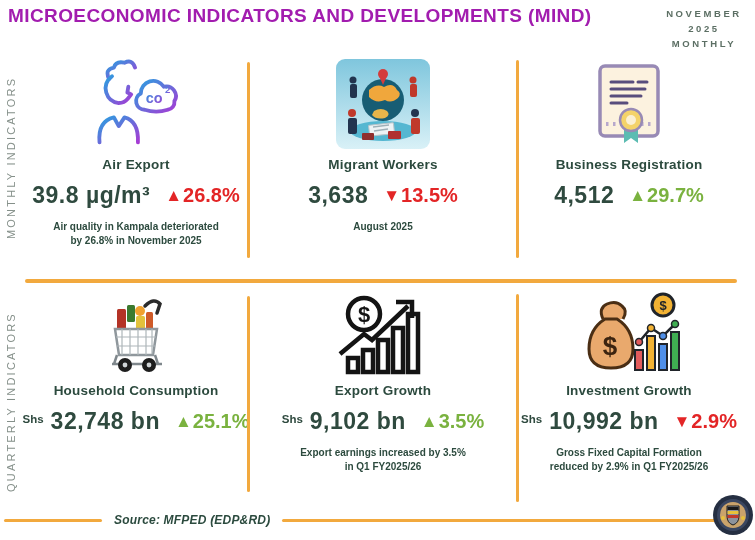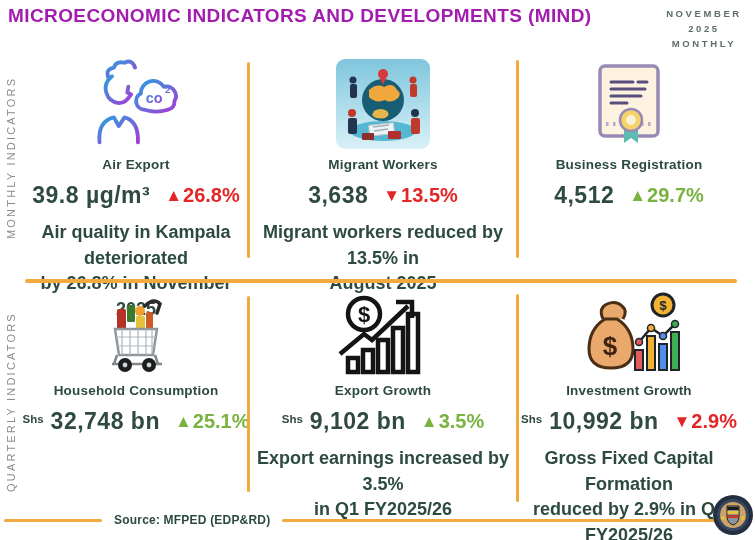--- a/index.html
+++ b/index.html
@@ -35,34 +35,34 @@
   .icon-box { height:92px; display:flex; align-items:center; justify-content:center; }
   .icon-box.r2 { height:84px; }
   .card-title { margin-top:7px; font-size:13.5px; font-weight:800; color:#2c4a3e; letter-spacing:0.2px; }
   .value-row { margin-top:10px; display:flex; align-items:center; white-space:nowrap; font-weight:800; }
   .prefix { font-size:11.5px; font-weight:800; color:#2f4a3f; margin-right:7px; transform:translateY(-3px); }
   .value { font-size:23px; color:#2f4a3f; letter-spacing:0.5px; }
   .arrow { font-size:17px; margin-left:15px; line-height:1; }
   .pct { font-size:20px; margin-left:1px; font-weight:800; }
   .t-red   { color:#e32526; }
   .t-green { color:#7ab23f; }
-  .desc { margin-top:11px; font-size:18px; font-weight:700; color:#2c4a3e; line-height:1.42; }
+  .desc { margin-top:11px; font-size:10px; font-weight:700; color:#2c4a3e; line-height:1.42; }
 
   .divider-v { position:absolute; width:3px; background:#f2a93e; border-radius:2px; }
   #vd-1a { left:247px; top:62px;  height:196px; }
   #vd-1b { left:516px; top:60px;  height:198px; }
   #vd-2a { left:247px; top:296px; height:196px; }
   #vd-2b { left:516px; top:294px; height:208px; }
   .divider-h { position:absolute; left:25px; top:279px; width:712px; height:3.5px; background:#f2a93e; border-radius:2px; }
 
   .footer { position:absolute; left:4px; right:38px; top:512px; height:16px; display:flex; align-items:center; }
   .fline { height:3px; background:#f2a93e; border-radius:2px; }
   .fline.l { width:98px; }
   .fline.r { flex:1; }
-  .source { margin:12px 12px; font-size:12px; font-weight:800; color:#2b4a3e; letter-spacing:0.2px; }
+  .source { margin:12px 12px; font-size:12px; font-weight:800; color:#2b4a3e; letter-spacing:0.2px;font-style:italic; }
   .logo { position:absolute; left:712px; top:494px; width:42px; height:42px; }
 </style>
 </head>
 <body>
 
 <div class="page">
 
   <div class="title">MICROECONOMIC INDICATORS AND DEVELOPMENTS (MIND)</div>
 
   <div class="period">
@@ -137,21 +137,20 @@
         <rect x="26" y="74" width="12" height="7" rx="1" fill="#8f2d2d"></rect>
       </svg>
     </div>
     <div class="card-title">Migrant Workers</div>
     <div class="value-row">
       <span class="value">3,638</span>
       <span class="arrow t-red">▼</span>
       <span class="pct t-red">13.5%</span>
     </div>
     <div class="desc">
-      <div>Migrant workers reduced by 13.5% in</div>
       <div>August 2025</div>
     </div>
   </div>
 
   <div class="card" id="card-2">
     <div class="icon-box">
       <svg width="72" height="82" viewBox="0 0 72 82">
         <rect x="7" y="3" width="58" height="70" rx="5" fill="#fcf2df" stroke="#988ab5" stroke-width="3.5"></rect>
         <g stroke="#584d7d" stroke-width="3" stroke-linecap="round">
           <line x1="18" y1="19" x2="40" y2="19"></line>

